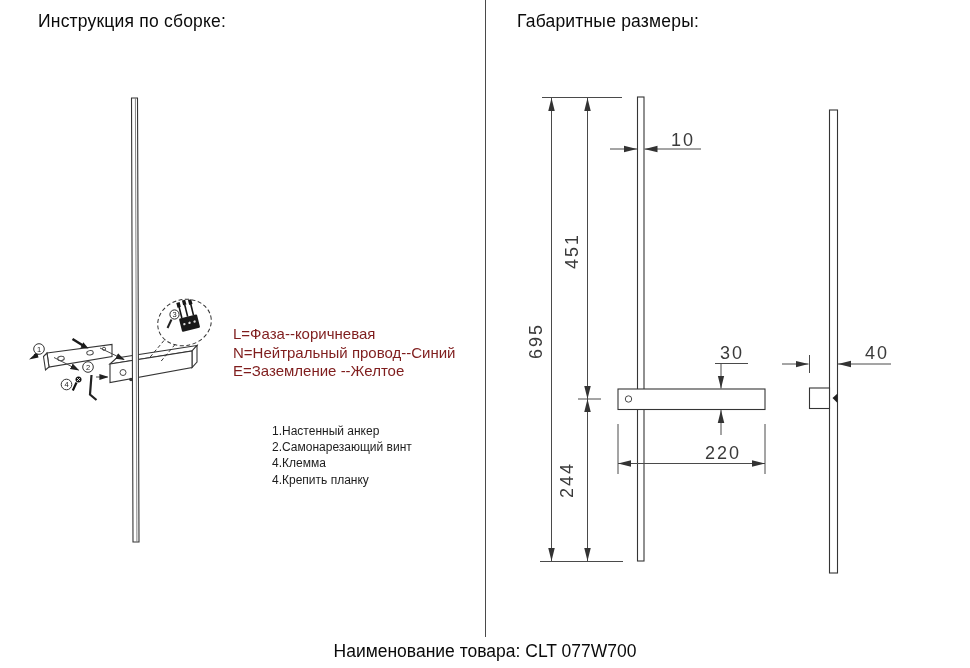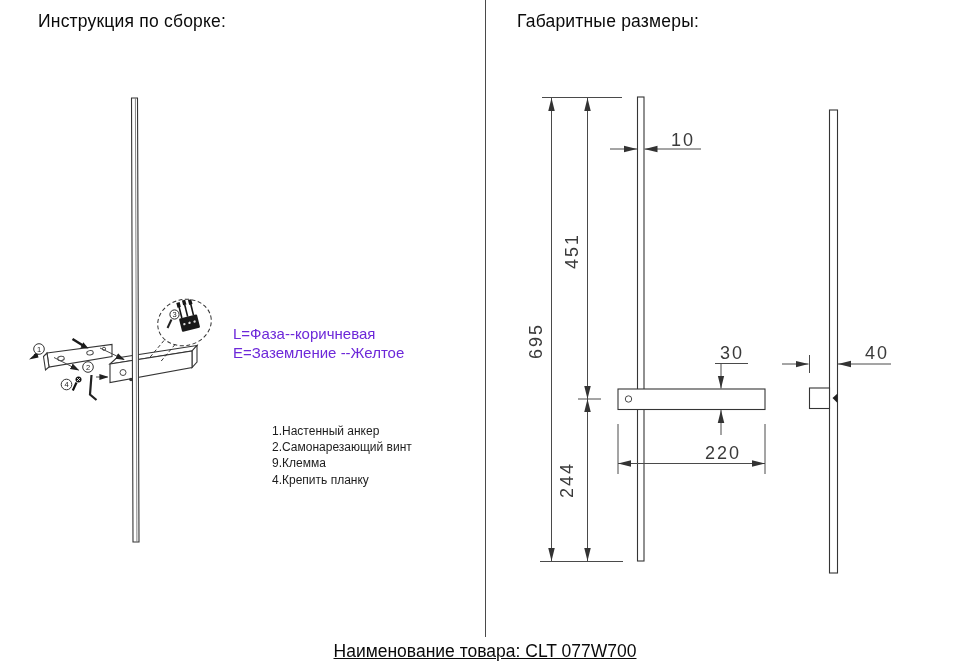--- a/index.html
+++ b/index.html
@@ -5,23 +5,23 @@
   html,body{margin:0;padding:0;background:#e8e8e8;}
   .page{
     position:relative;width:970px;height:668px;background:#ffffff;
     font-family:"Liberation Sans", sans-serif;color:#111;overflow:hidden;
     margin:0 auto;
   }
   .title{position:absolute;top:11px;font-size:17.5px;color:#0a0a0a;letter-spacing:.2px;text-align:center;}
   .title.left{left:38px;}
   .title.right{left:517px;}
   .divider{position:absolute;left:485px;top:0;width:1px;height:637px;background:#4a4a4a;}
-  .legend{position:absolute;left:233px;top:325px;font-size:15px;line-height:18.7px;color:#6d28d9;}
+  .legend{position:absolute;left:233px;top:325px;font-size:15px;line-height:18.7px;color:#7f1d1d;}
   .steps{position:absolute;left:272px;top:423px;font-size:12px;line-height:16.2px;color:#1c1c1c;}
-  .footer{position:absolute;left:0;right:0;top:641px;text-align:center;font-size:17.5px;color:#0a0a0a;text-decoration:underline;}
+  .footer{position:absolute;left:0;right:0;top:641px;text-align:center;font-size:17.5px;color:#0a0a0a;}
   svg{position:absolute;top:0;}
   .asm{left:0;}
   .dim{left:485px;}
   .dimtxt{font-family:"Liberation Sans",sans-serif;font-size:18px;fill:#3a3a3a;letter-spacing:2px;}
   .ctxt{font-family:"Liberation Sans",sans-serif;font-size:7.5px;fill:#222;letter-spacing:0;}
   .thin{stroke:#4a4a4a;stroke-width:1;fill:none;}
   .edge{stroke:#353535;stroke-width:1.1;fill:#fff;}
 </style>
 </head>
 <body>
@@ -104,27 +104,28 @@
         <circle cx="195" cy="323" r="1.2" fill="#d9d9d9"></circle>
       </g>
       <line x1="171.5" y1="319.5" x2="167.5" y2="328" stroke="#222" stroke-width="2"></line>
       <circle cx="174.5" cy="314.5" r="4.6" fill="#fff" stroke="#222" stroke-width="1"></circle>
       <text class="ctxt" x="174.5" y="317.1" text-anchor="middle">3</text>
     </g>
   </svg>
 
   <div class="legend">
     <div>L=Фаза--коричневая</div>
+    <div>N=Нейтральный провод--Синий</div>
     <div>E=Заземление --Желтое</div>
   </div>
 
   <div class="steps">
     <div>1.Настенный анкер</div>
     <div>2.Самонарезающий винт</div>
-    <div>9.Клемма</div>
+    <div>4.Клемма</div>
     <div>4.Крепить планку</div>
   </div>
 
   <svg class="dim" width="485" height="640" viewBox="0 0 485 640">
     <defs>
       <marker id="mDim" viewBox="0 0 12 8" refX="12" refY="4" markerWidth="13" markerHeight="9" orient="auto-start-reverse">
         <path d="M0,1 L12,4 L0,7 z" fill="#333"></path>
       </marker>
     </defs>
 

